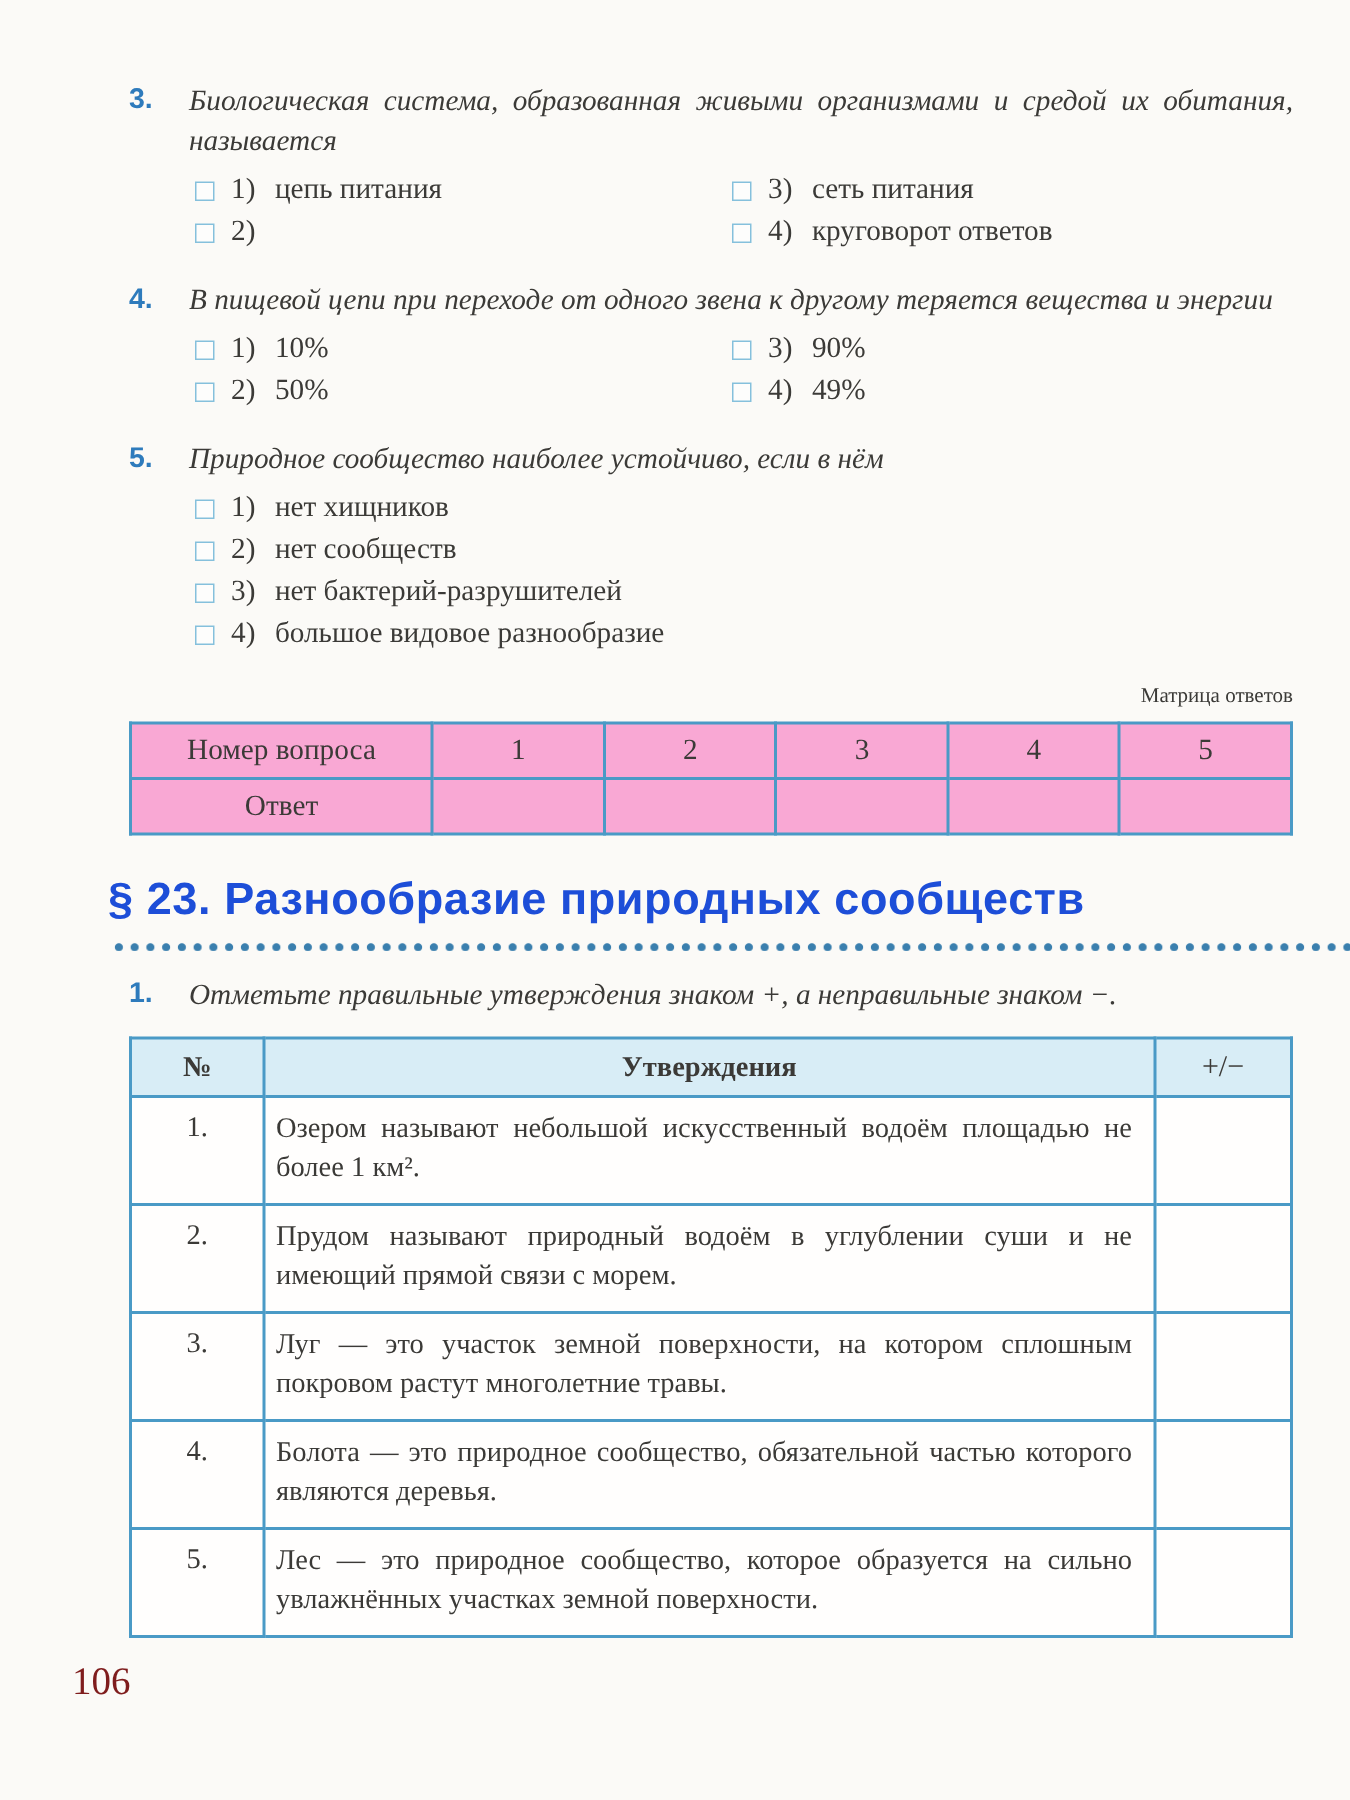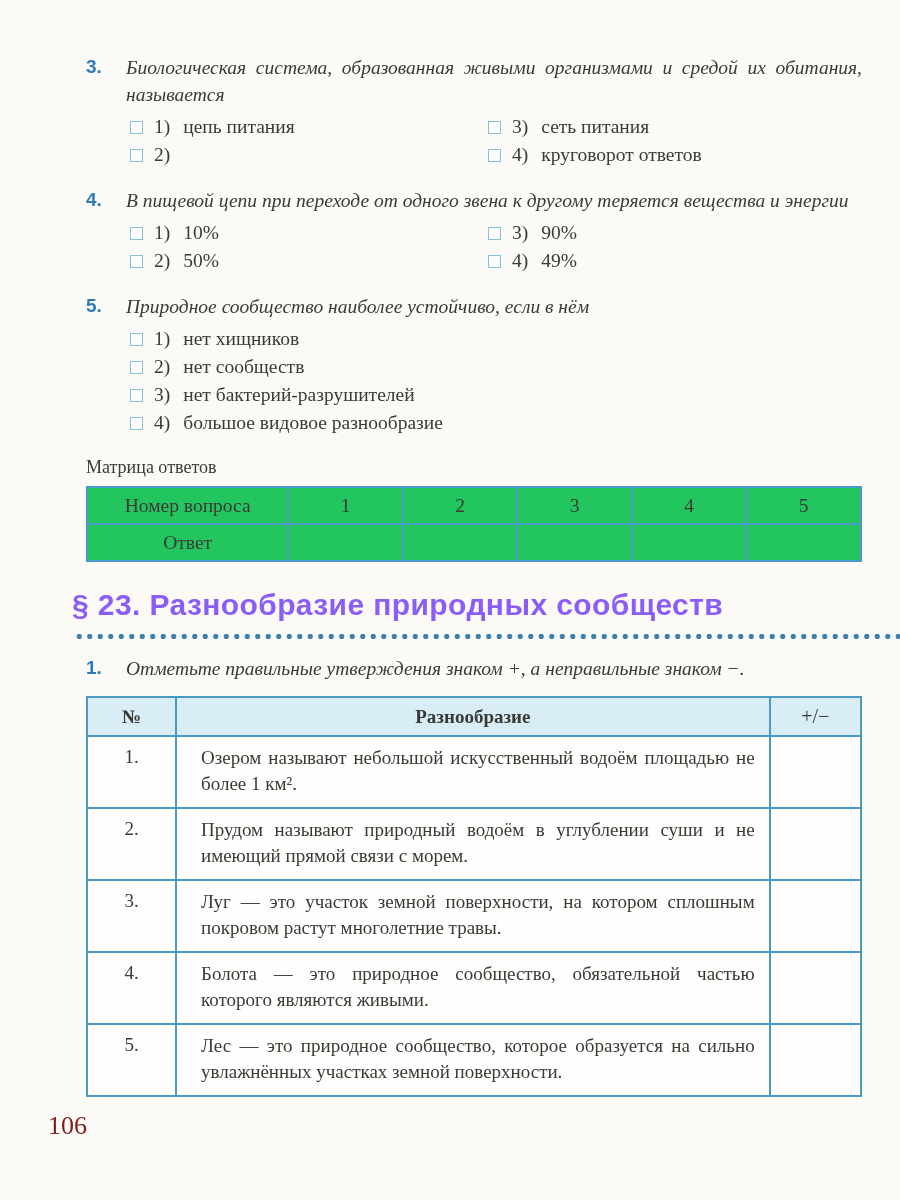--- a/index.html
+++ b/index.html
@@ -25,33 +25,33 @@
   .two-col .col-left{width:358px;flex:0 0 358px;}
   .two-col .col-right{flex:1;}
   .opt{display:flex;align-items:center;font-size:19.5px;line-height:28px;}
   .cb{
     flex:0 0 13px;width:13px;height:13px;box-sizing:border-box;
     border:1.5px solid #85c0dc;background:#fdfdfc;margin-right:11px;margin-top:1px;
   }
   .opt-num{margin-right:13px;}
 
   
-  .matrix-title{margin:20px 0 8px;text-align:left;font-size:18px;}
+  .matrix-title{margin:20px 0 8px;text-align:right;font-size:14px;}
   table.matrix{width:100%;border-collapse:collapse;table-layout:fixed;}
   table.matrix td{
-    border:2px solid #4a9ac6;background:#22c55e;height:33px;
+    border:2px solid #4a9ac6;background:#f9a8d4;height:33px;
     text-align:center;font-size:19.5px;
   }
   table.matrix td.mlabel{width:25.5%;}
 
   
   .section-title{
     margin:26px 0 0 -14px;
     font-family:"Liberation Sans","DejaVu Sans",sans-serif;
-    font-weight:700;font-size:30px;letter-spacing:.4px;color:#8b5cf6;
+    font-weight:700;font-size:30px;letter-spacing:.4px;color:#1d4ed8;
   }
   .dotted{
     height:7px;margin:10px -38px 0 -12px;
     background-image:radial-gradient(circle,#3a7fae 2.4px,rgba(58,127,174,0) 3px);
     background-size:10.5px 7px;background-repeat:repeat-x;background-position:0 1px;
   }
 
   
   .task-head{display:flex;margin-top:16px;}
 
@@ -59,21 +59,21 @@
   table.statements{width:100%;border-collapse:collapse;table-layout:fixed;margin-top:14px;}
   table.statements th,table.statements td{border:2px solid #4a9ac6;}
   table.statements th{
     background:#d8edf6;font-size:19px;font-weight:700;padding:7px 4px;
   }
   table.statements col.c-num{width:11.5%;}
   table.statements col.c-mark{width:11.8%;}
   table.statements th.h-mark{font-weight:400;font-size:20px;}
   table.statements td{background:#fffefd;vertical-align:top;}
   td.s-num{text-align:center;font-size:19px;padding-top:9px;}
-  td.s-text{font-size:19px;line-height:26px;padding:8px 14px 10px 24px;text-align:justify;}
+  td.s-text{font-size:19px;line-height:26px;padding:8px 14px 10px 7px;text-align:justify;}
   td.s-mark{}
 
   
   .page-number{
     margin:14px 0 0 -38px;
     font-family:Liberation Serif, serif;
     font-size:26px;color:#7f1d1d;
   }
 </style>
 </head>
@@ -207,41 +207,41 @@
 
   <table class="statements">
     <colgroup>
         <col class="c-num">
         <col class="c-text">
         <col class="c-mark">
       </colgroup>
     <tbody>
         <tr>
       <th>№</th>
-      <th>Разнообразие</th>
+      <th>Утверждения</th>
       <th class="h-mark">+/−</th>
     </tr>
     <tr>
       <td class="s-num">1.</td>
       <td class="s-text">Озером называют небольшой искусственный водоём площадью не более 1 км².</td>
       <td class="s-mark"></td>
     </tr>
     <tr>
       <td class="s-num">2.</td>
       <td class="s-text">Прудом называют природный водоём в углублении суши и не имеющий прямой связи с морем.</td>
       <td class="s-mark"></td>
     </tr>
     <tr>
       <td class="s-num">3.</td>
       <td class="s-text">Луг — это участок земной поверхности, на котором сплошным покровом растут многолетние травы.</td>
       <td class="s-mark"></td>
     </tr>
     <tr>
       <td class="s-num">4.</td>
-      <td class="s-text">Болота — это природное сообщество, обязательной частью которого являются живыми.</td>
+      <td class="s-text">Болота — это природное сообщество, обязательной частью которого являются деревья.</td>
       <td class="s-mark"></td>
     </tr>
     <tr>
       <td class="s-num">5.</td>
       <td class="s-text">Лес — это природное сообщество, которое образуется на сильно увлажнённых участках земной поверхности.</td>
       <td class="s-mark"></td>
     </tr>
   </tbody>
     </table>
 

